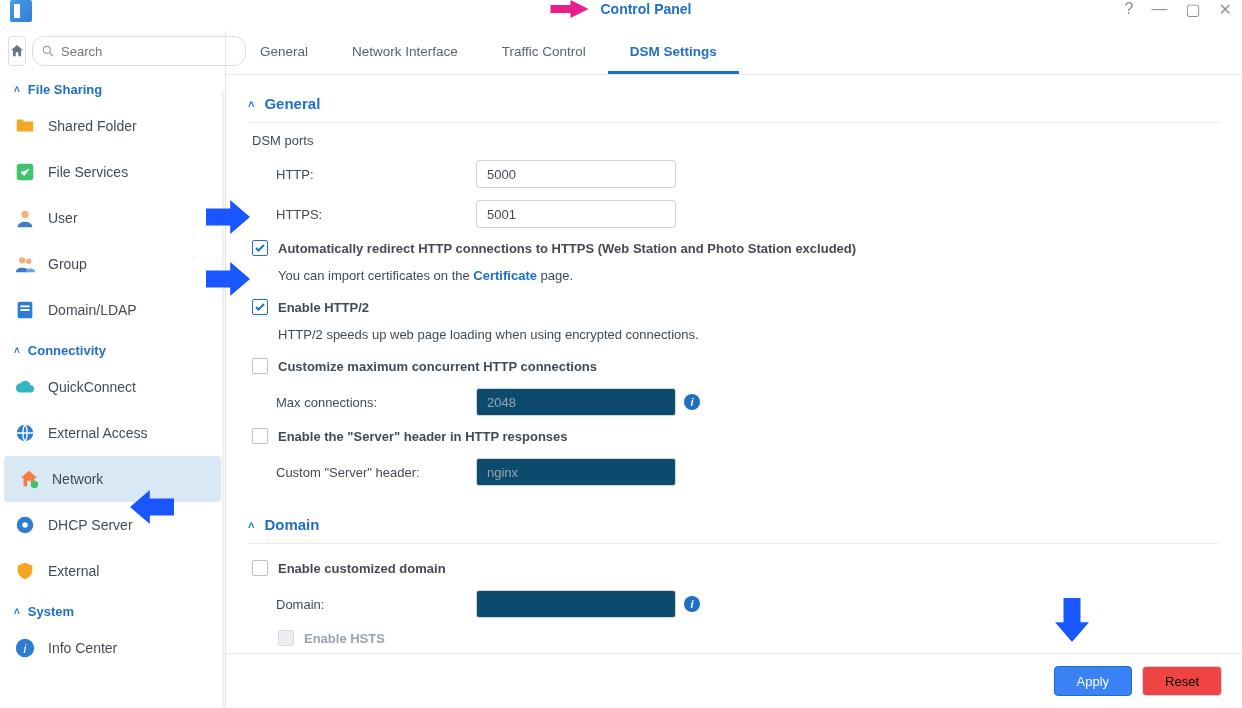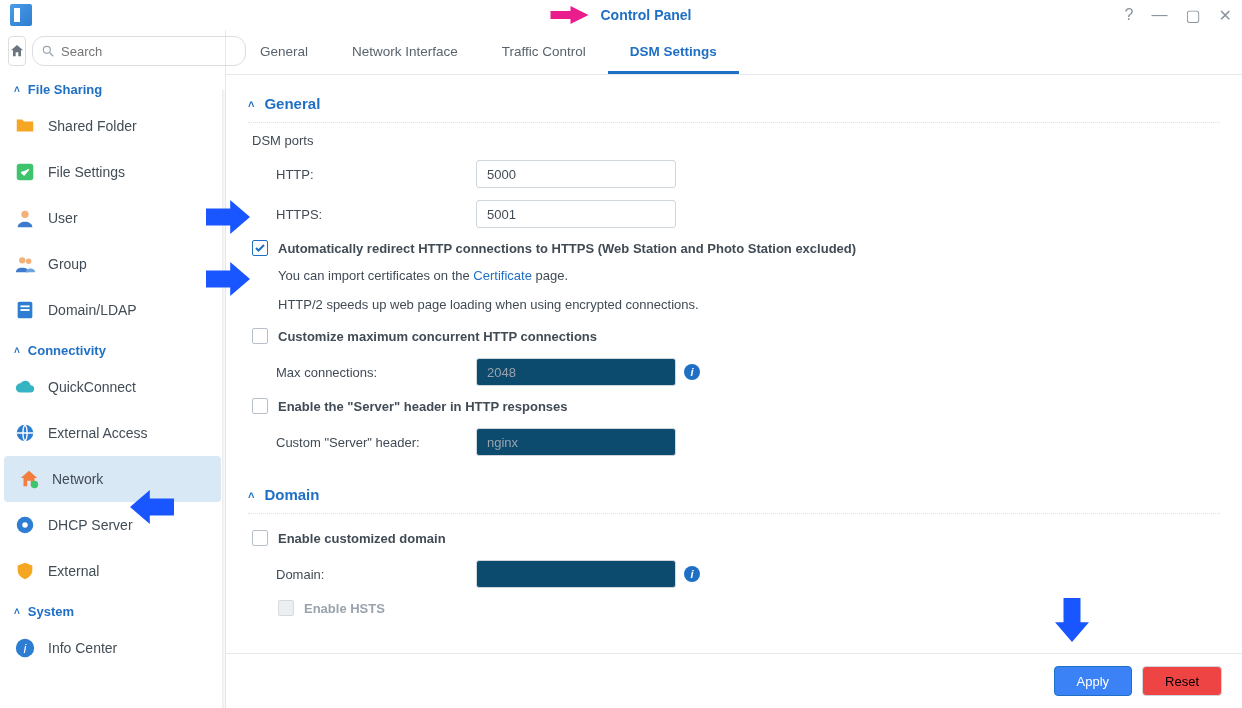--- a/index.html
+++ b/index.html
@@ -1,18 +1,18 @@
 <!DOCTYPE html>
 <html><head>
 <meta charset="utf-8">
 <style>
 * { box-sizing: border-box; margin: 0; padding: 0; font-family: -apple-system, BlinkMacSystemFont, "Segoe UI", Arial, sans-serif; }
 body { width: 1242px; height: 708px; background: #fff; font-size: 13px; color: #414b55; position: relative; overflow: hidden; }
 
-.titlebar { height: 30px; display: flex; align-items: center; padding: 12px 10px; position: relative; }
+.titlebar { height: 30px; display: flex; padding: 0 10px; position: relative; }
 .app-icon { width: 22px; height: 22px; background: linear-gradient(135deg,#4a9de8,#2d7dd2); border-radius: 2px; margin-right: 8px; position: relative; }
 .app-icon::after { content:""; position:absolute; left:4px; top:4px; width:6px; height:14px; background:#fff; }
 .title-center { position: absolute; left: 50%; transform: translateX(-50%); display:flex; align-items:center; gap:10px; }
 .title-center .title { color: #1f6fc4; font-weight: 600; font-size: 14px; }
 .win-controls { margin-left: auto; display: flex; gap: 18px; color: #8a949e; font-size: 16px; }
 .win-controls span { cursor: pointer; }
 
 .container { display: flex; height: 678px; position: relative; }
 
 
@@ -47,21 +47,21 @@
 .field-row input[disabled] { background:#0c4a6e; color:#9aa3ad; }
 
 .chk-row { display:flex; align-items:flex-start; gap:10px; padding: 6px 0 6px 4px; font-weight: bold; }
 .chk { width:16px; height:16px; border:1px solid #b8c1c9; border-radius:2px; display:flex; align-items:center; justify-content:center; flex-shrink:0; cursor:pointer; background:#fff; }
 .chk.checked { border-color:#1f6fc4; }
 .chk.checked svg { display:block; }
 .chk svg { display:none; }
 .chk.disabled { background:#eceff2; border-color:#d4dade; cursor:default; }
 .chk-label { color:#414b55; font-size:13px; line-height:18px; }
 .sub-note { padding: 4px 0 10px 30px; color:#414b55; font-size:13px; }
-.sub-note .link { color:#1f6fc4; font-weight:400; }
+.sub-note .link { color:#1f6fc4; font-weight:700; }
 .sub-note.muted, .muted { color:#9aa3ad; }
 
 .info-ic { width:16px; height:16px; border-radius:50%; background:#1f6fc4; color:#fff; display:inline-flex; align-items:center; justify-content:center; font-size:11px; font-style:italic; font-weight:bold; margin-left:8px; cursor:pointer; }
 
 .footer { border-top:1px solid #e6e9ec; padding: 12px 20px; display:flex; justify-content:flex-end; gap:10px; }
 .btn { height:30px; padding:0 22px; border-radius:4px; border:1px solid #cfd6dc; background:#ef4444; font-size:13px; cursor:pointer; }
 .btn.primary { background:#3b82f6; border-color:#1f6fc4; color:#fff; }
 
 
 .annot { position:absolute; pointer-events:none; }
@@ -122,21 +122,21 @@
         </span>
       <span>Shared Folder</span>
     </div>
     <div class="side-item">
       <span class="ic">
           <svg width="22" height="22" viewBox="0 0 24 24">
             <rect x="3" y="3" width="18" height="18" rx="3" fill="#3ec46d"></rect>
             <path fill="#fff" d="M8 12l3 3 5-6" stroke="#fff" stroke-width="2"></path>
           </svg>
         </span>
-      <span>File Settings</span>
+      <span>File Services</span>
     </div>
     <div class="side-item">
       <span class="ic">
           <svg width="22" height="22" viewBox="0 0 24 24">
             <circle cx="12" cy="8" r="4" fill="#f2b27a"></circle>
             <path fill="#3f7bcc" d="M4 22c0-4 4-6 8-6s8 2 8 6z"></path>
           </svg>
         </span>
       <span>User</span>
     </div>
@@ -257,20 +257,28 @@
           <svg width="12" height="12" viewBox="0 0 24 24">
               <path fill="none" stroke="#1f6fc4" stroke-width="4" d="M4 12l5 5L20 6"></path>
             </svg>
         </div>
         <span class="chk-label">Automatically redirect HTTP connections to HTTPS (Web Station and Photo Station excluded)</span>
       </div>
       <div class="sub-note">
         <span>You can import certificates on the </span><span class="link">Certificate</span><span> page.</span>
       </div>
 
+      <div class="chk-row">
+        <div class="chk checked">
+          <svg width="12" height="12" viewBox="0 0 24 24">
+              <path fill="none" stroke="#1f6fc4" stroke-width="4" d="M4 12l5 5L20 6"></path>
+            </svg>
+        </div>
+        <span class="chk-label">Enable HTTP/2</span>
+      </div>
       <div class="sub-note">HTTP/2 speeds up web page loading when using encrypted connections.</div>
 
       <div class="chk-row">
         <div class="chk"></div>
         <span class="chk-label">Customize maximum concurrent HTTP connections</span>
       </div>
       <div class="field-row">
         <span class="lbl">Max connections:</span>
         <input type="text" disabled="" value="2048" style="">
         <span class="info-ic">i</span>

